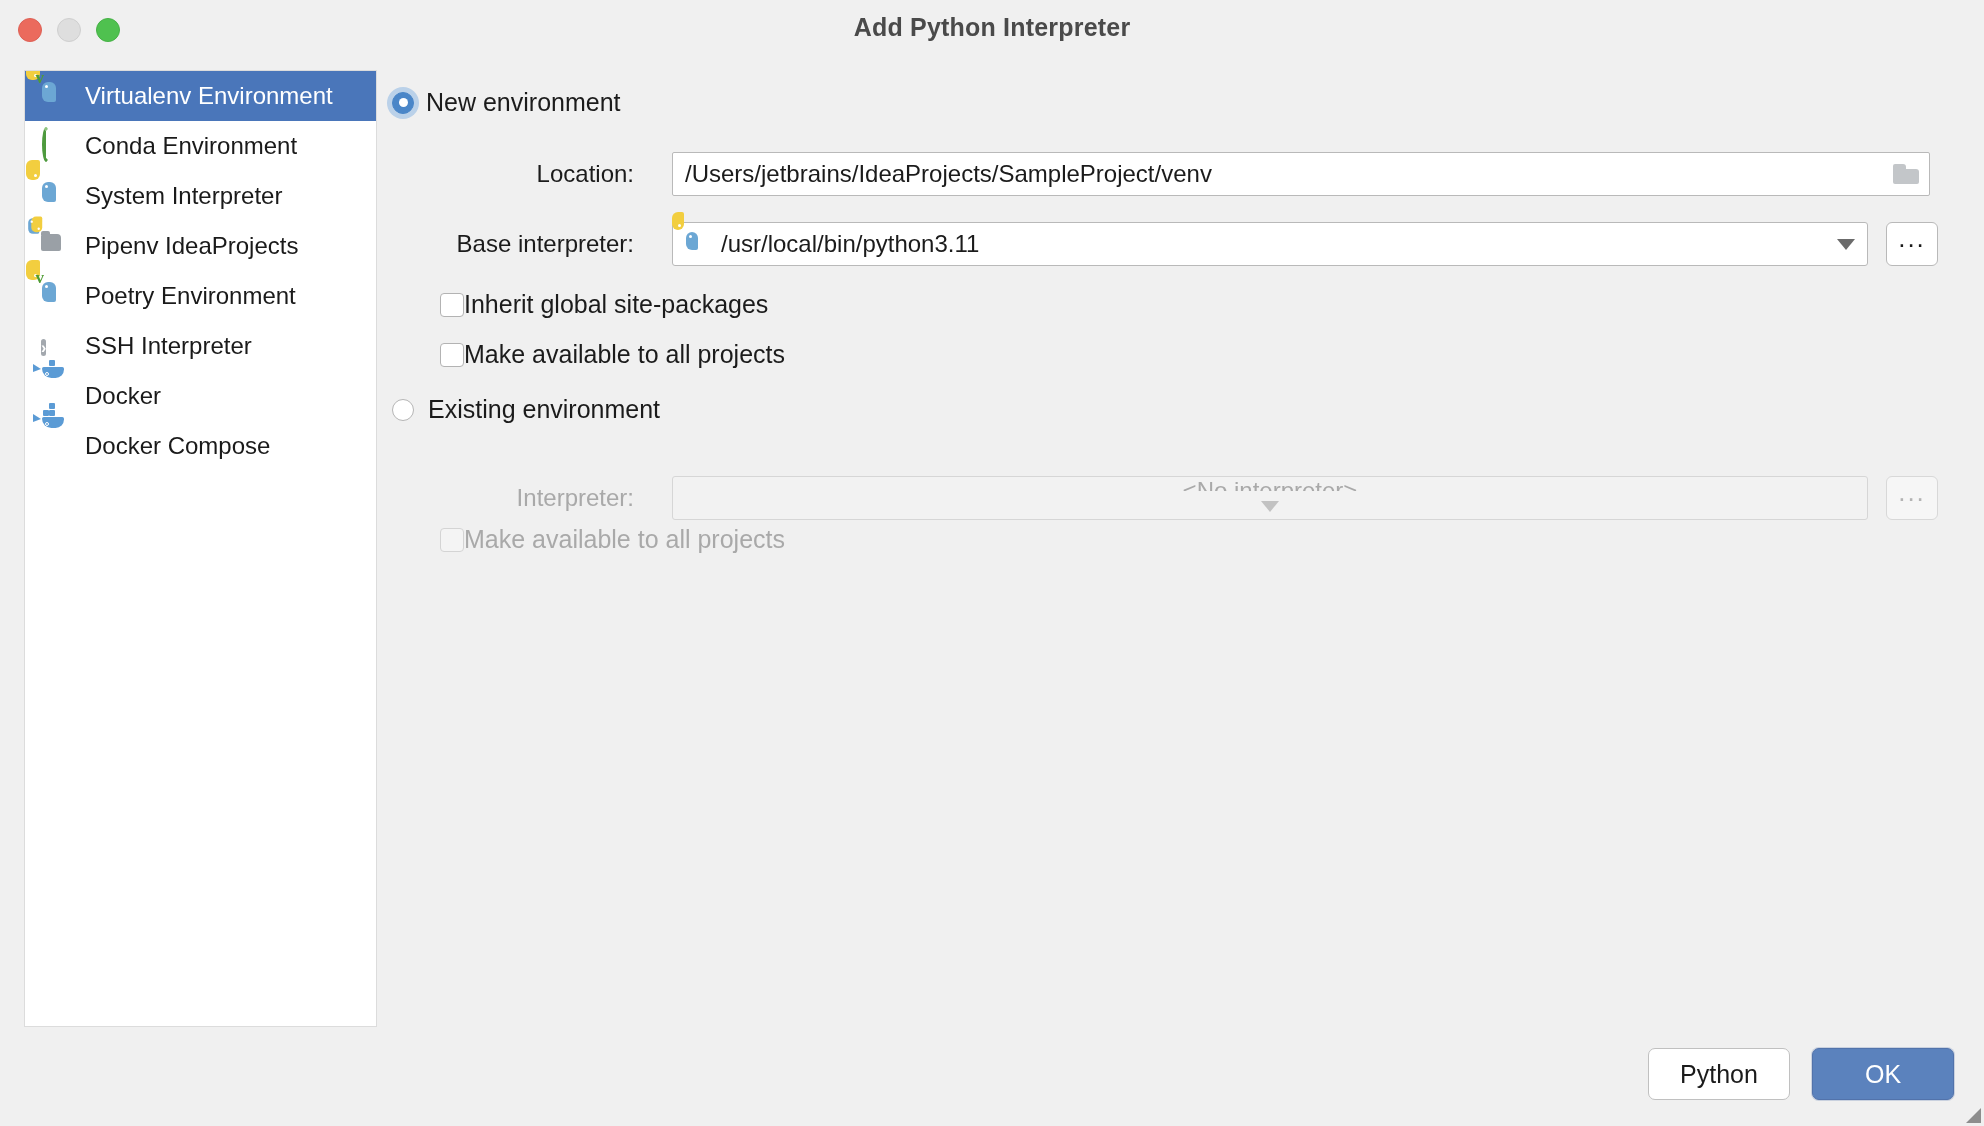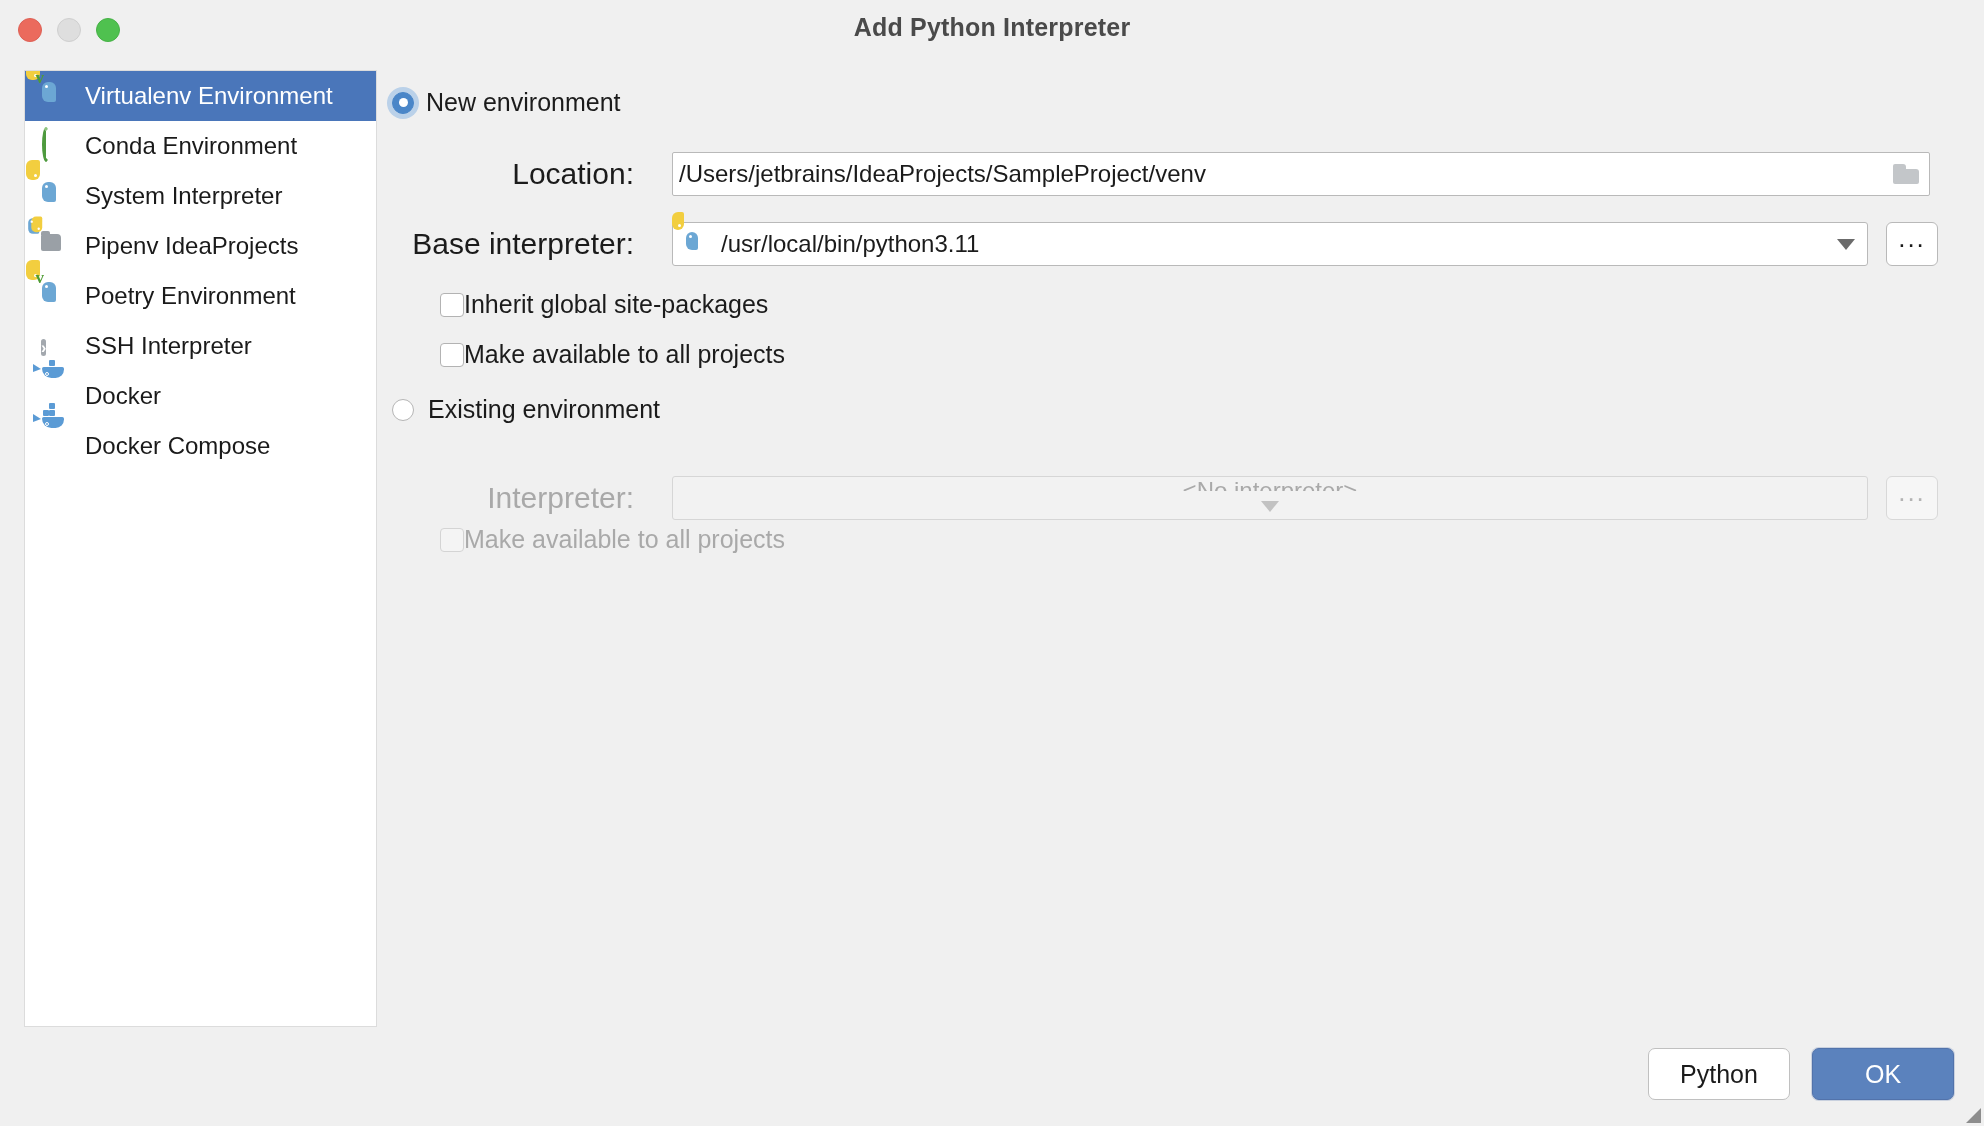--- a/index.html
+++ b/index.html
@@ -233,34 +233,34 @@
     background: #ffffff;
   }
   .radio-label { font-size: 25px; color: #1b1b1b; }
 
   .field-row {
     position: absolute;
     display: flex;
     align-items: center;
   }
   .flabel {
-    font-size: 30px;
+    font-size: 24px;
     color: #1b1b1b;
     text-align: right;
   }
   .flabel.dim { color: #a9a9a9; }
 
   .textfield {
     height: 44px;
     background: #ffffff;
     border: 1px solid #b9b9b9;
     border-radius: 2px;
     display: flex;
     align-items: center;
-    padding: 0 10px 0 6px;
+    padding: 0 10px 0 12px;
     font-size: 24px;
     color: #1b1b1b;
   }
   .textfield .val { flex: 1 1 auto; white-space: nowrap; overflow: hidden; }
 
   .folder-ico {
     position: relative;
     width: 26px; height: 20px;
     flex: 0 0 26px;
   }

